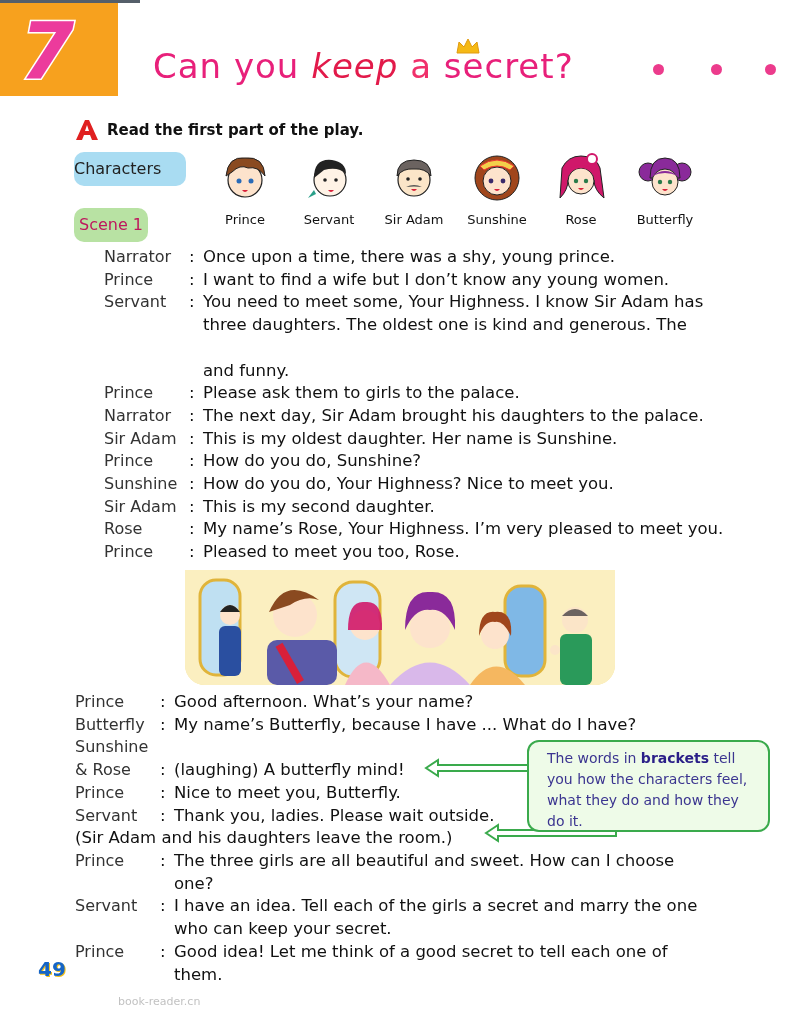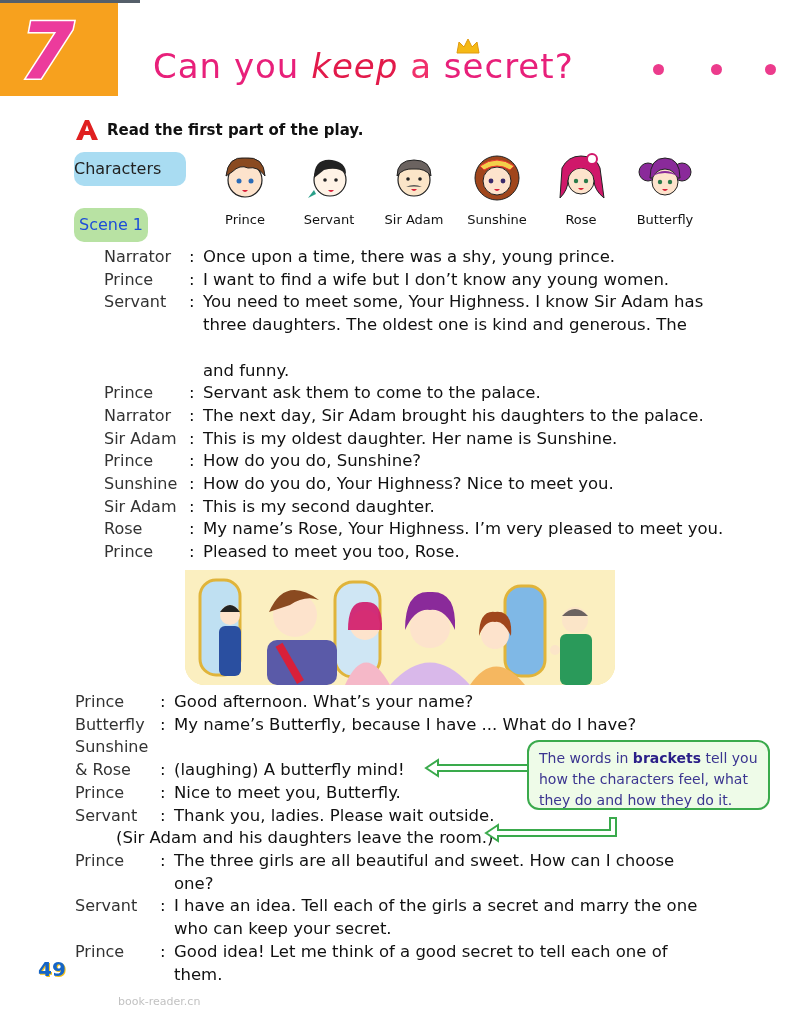--- a/index.html
+++ b/index.html
@@ -18,38 +18,38 @@
   .dots { position:absolute; top:64px; }
   .dot { position:absolute; width:11px; height:11px; border-radius:50%; background:#ec3b8c; }
 
   .section-a { position:absolute; left:74px; top:118px; display:flex; align-items:center; }
   .a-icon { width:26px; height:24px; margin-right:7px; }
   .section-a-text { font-family:"DejaVu Sans", sans-serif; font-weight:bold; font-size:15px; color:#111; }
 
   .chars-label { position:absolute; left:74px; top:152px; width:112px; height:34px; background:#a9dcf2;
                  border-radius:10px; line-height:34px; font-size:16px; color:#222; }
   .scene-label { position:absolute; left:74px; top:208px; width:74px; height:34px; background:#b8e2a3;
-                 border-radius:10px; text-align:center; line-height:34px; font-size:16px; color:#1d4ed8; }
+                 border-radius:10px; text-align:center; line-height:34px; font-size:16px; color:#be185d; }
 
   .char { position:absolute; top:150px; width:80px; text-align:center; }
   .face { width:54px; height:54px; margin:0 auto; position:relative; }
   .char-name { font-size:13px; margin-top:4px; color:#111; }
 
   .dialogue { position:absolute; left:75px; font-family:"DejaVu Sans", sans-serif; font-size:16.5px; line-height:22.7px; color:#111; }
   .row { display:flex; }
   .speaker { width:85px; flex:none; color:#333; font-size:16px; white-space:nowrap; }
   .colon { width:14px; flex:none; }
   .line { width:555px; }
-  .fullrow { display:block;margin-left:41px; }
+  .fullrow { display:block; }
 
   .scene-img { position:absolute; left:185px; top:570px; width:430px; height:115px; border-radius:0 0 20px 20px; overflow:hidden;
                background:linear-gradient(#fbf2c8, #f5e6a0); }
 
-  .note { position:absolute; left:527px; top:740px; width:243px; height:70px; border:2px solid #3aaa4c; border-radius:12px;
-          background:#eefbe8; padding:6px 10px; box-sizing:border-box; font-size:14px; line-height:21px; color:#3b3590; }
+  .note { position:absolute; left:527px; top:740px; width:243px; height:92px; border:2px solid #3aaa4c; border-radius:12px;
+          background:#eefbe8; padding:6px 18px; box-sizing:border-box; font-size:14px; line-height:21px; color:#3b3590; }
   .note b { color:#2a1f88; }
   .arrow { position:absolute; }
   .page-num { position:absolute; left:38px; top:957px; font-family:"DejaVu Sans", sans-serif; font-weight:bold; font-size:20px;
               color:#1565c7; text-shadow:1px 1px 0 #f2c01a; }
   .watermark { position:absolute; left:118px; top:995px; font-size:11px; color:#c2c2c2; }
 </style>
 </head>
 <body>
 
 <div class="topline"></div>
@@ -170,21 +170,21 @@
     <span class="line">
       <span>You need to meet some, Your Highness. I know Sir Adam has</span><br>
       <span>three daughters. The oldest one is kind and generous. The</span><br>
       <br>
       <span>and funny.</span>
     </span>
   </div>
   <div class="row">
     <span class="speaker">Prince</span>
       <span class="colon">:</span>
-    <span class="line">Servant ask them to come to the palace.</span>
+    <span class="line">Please ask them to girls to the palace.</span>
   </div>
   <div class="row">
     <span class="speaker">Narrator</span>
       <span class="colon">:</span>
     <span class="line">The next day, Sir Adam brought his daughters to the palace.</span>
   </div>
   <div class="row">
     <span class="speaker">Sir Adam</span>
       <span class="colon">:</span>
     <span class="line">This is my oldest daughter. Her name is Sunshine.</span>

